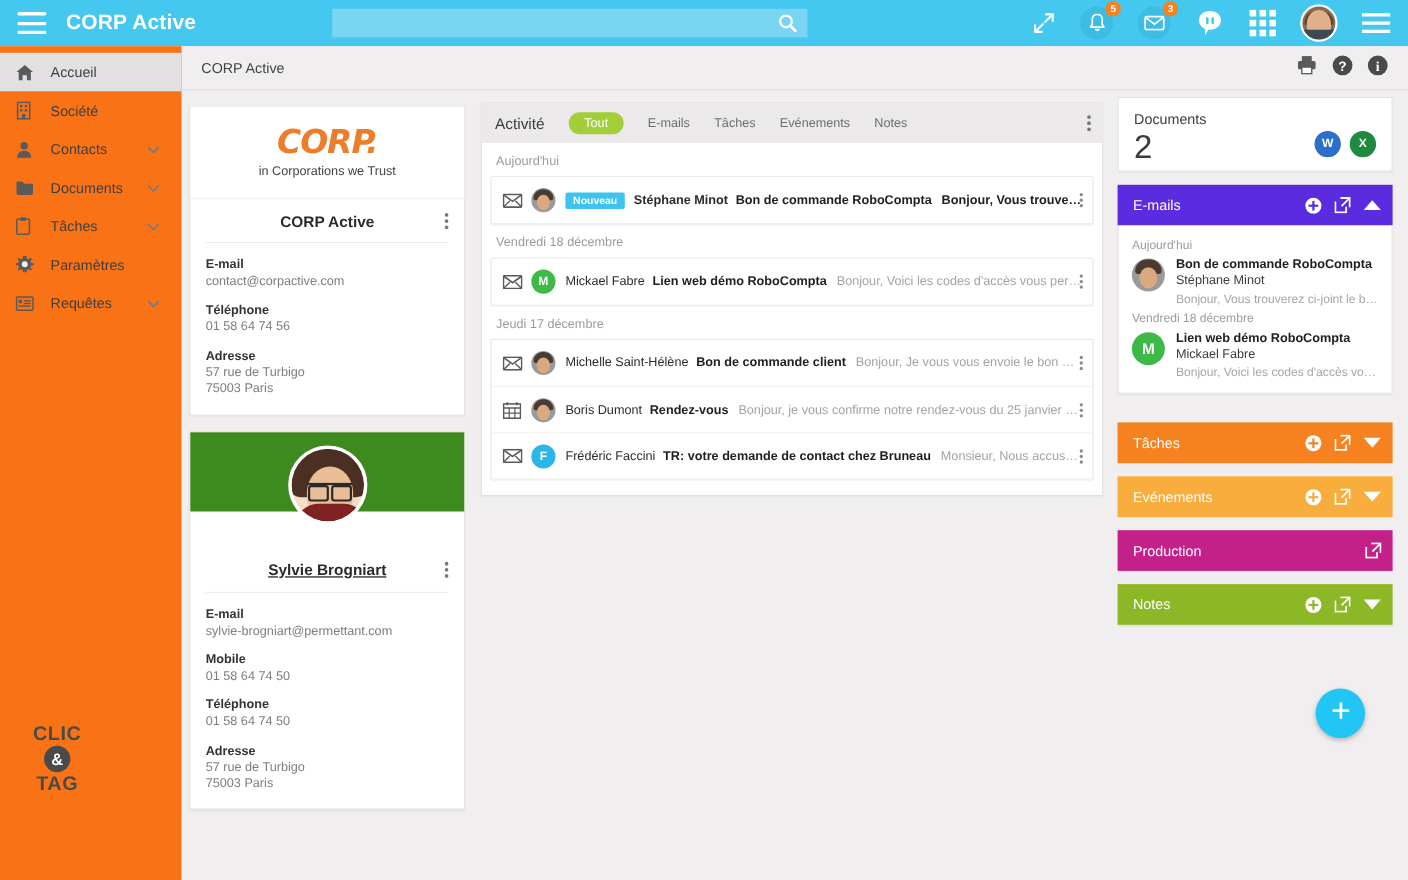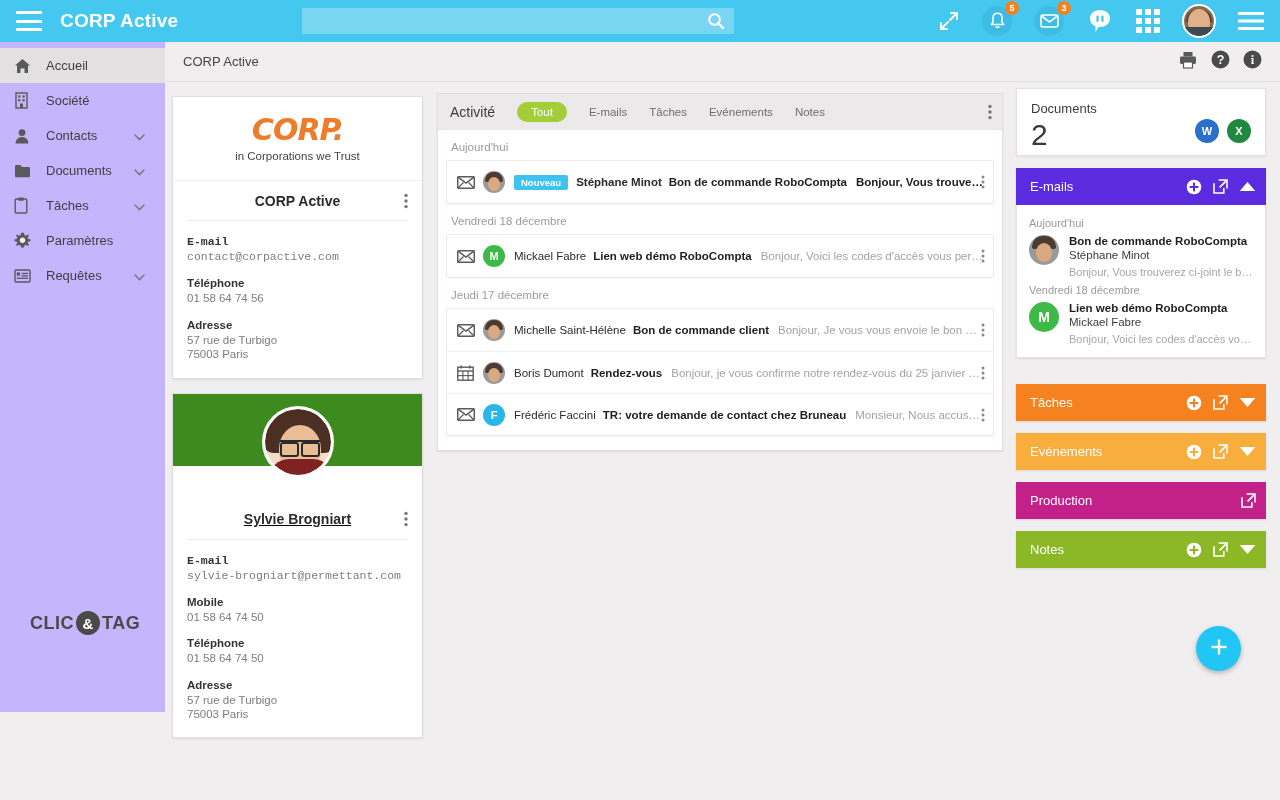--- a/index.html
+++ b/index.html
@@ -84,34 +84,34 @@
     position: absolute; top: 42px; left: 0; width: 1280px; height: 40px;
     background: #f0eeee; display: flex; align-items: center;
     border-bottom: 1px solid #e2dfdf;
   }
   .breadcrumb { margin-left: 183px; font-size: 13px; color: #444; }
   .bread-right { position: absolute; right: 18px; display: flex; align-items: center; gap: 13px; }
   .bread-right svg { cursor: pointer; }
 
   
   .sidebar {
-    position: absolute; top: 42px; left: 0; width: 165px; height: 670px;
-    background: #c4b5fd; padding-top: 6px;
+    position: absolute; top: 42px; left: 0; width: 165px; height: 758px;
+    background: #f97316; padding-top: 6px;
   }
   .nav-item {
     height: 35px; display: flex; align-items: center;
     padding-left: 14px; cursor: pointer; position: relative;
   }
   .nav-item.active { background: #e2e0e0; }
   .nav-ico { width: 24px; display: flex; align-items: center; color: #5a5a5a; }
   .nav-label { font-size: 13px; color: #3f3f3f; margin-left: 8px; }
   .nav-chev { position: absolute; right: 20px; color: #7a7a7a; }
   .brand-bottom {
     position: absolute; bottom: 77px; left: 30px;
-    display: flex; align-items: center;
+    display: flex; align-items: center; flex-direction: column;
   }
   .brand-bottom .t { font-size: 18px; font-weight: bold; color: #4a4a4a; letter-spacing: .5px; }
   .brand-amp {
     width: 24px; height: 24px; border-radius: 50%;
     background: #4a4a4a; color: #fff;
     display: flex; align-items: center; justify-content: center;
     font-size: 15px; font-weight: bold; margin: 0 2px;
   }
 
   
@@ -133,21 +133,21 @@
   .logo-tag { font-size: 11.5px; color: #444; margin-top: 5px; }
   .card-title-row {
     display: flex; align-items: center; justify-content: center;
     position: relative; height: 40px;
     border-bottom: 1px solid #ededed; margin: 0 14px;
   }
   .card-title { font-size: 14px; font-weight: bold; color: #2b2b2b; }
   .kebab { position: absolute; right: 0; cursor: pointer; display: flex; }
   .field-block { padding: 0 14px; }
   .field { margin-top: 13px; }
-  .field:first-child { margin-top: 14px; font-family: Liberation Mono, monospace; }
+  .field:first-child { margin-top: 14px; }
   .f-label { font-size: 11.5px; font-weight: bold; color: #333; }
   .f-value { font-size: 11.5px; color: #7d7d7d; margin-top: 2px; line-height: 1.25; }
   .card-pad-bottom { height: 16px; }
   .person-band {
     height: 72px; background: #3d8b1f; position: relative;
   }
   .person-avatar {
     position: absolute; left: 50%; top: 12px; transform: translateX(-50%);
     width: 72px; height: 72px; border-radius: 50%;
     background: #fff; border: 3px solid #fff; overflow: hidden;

